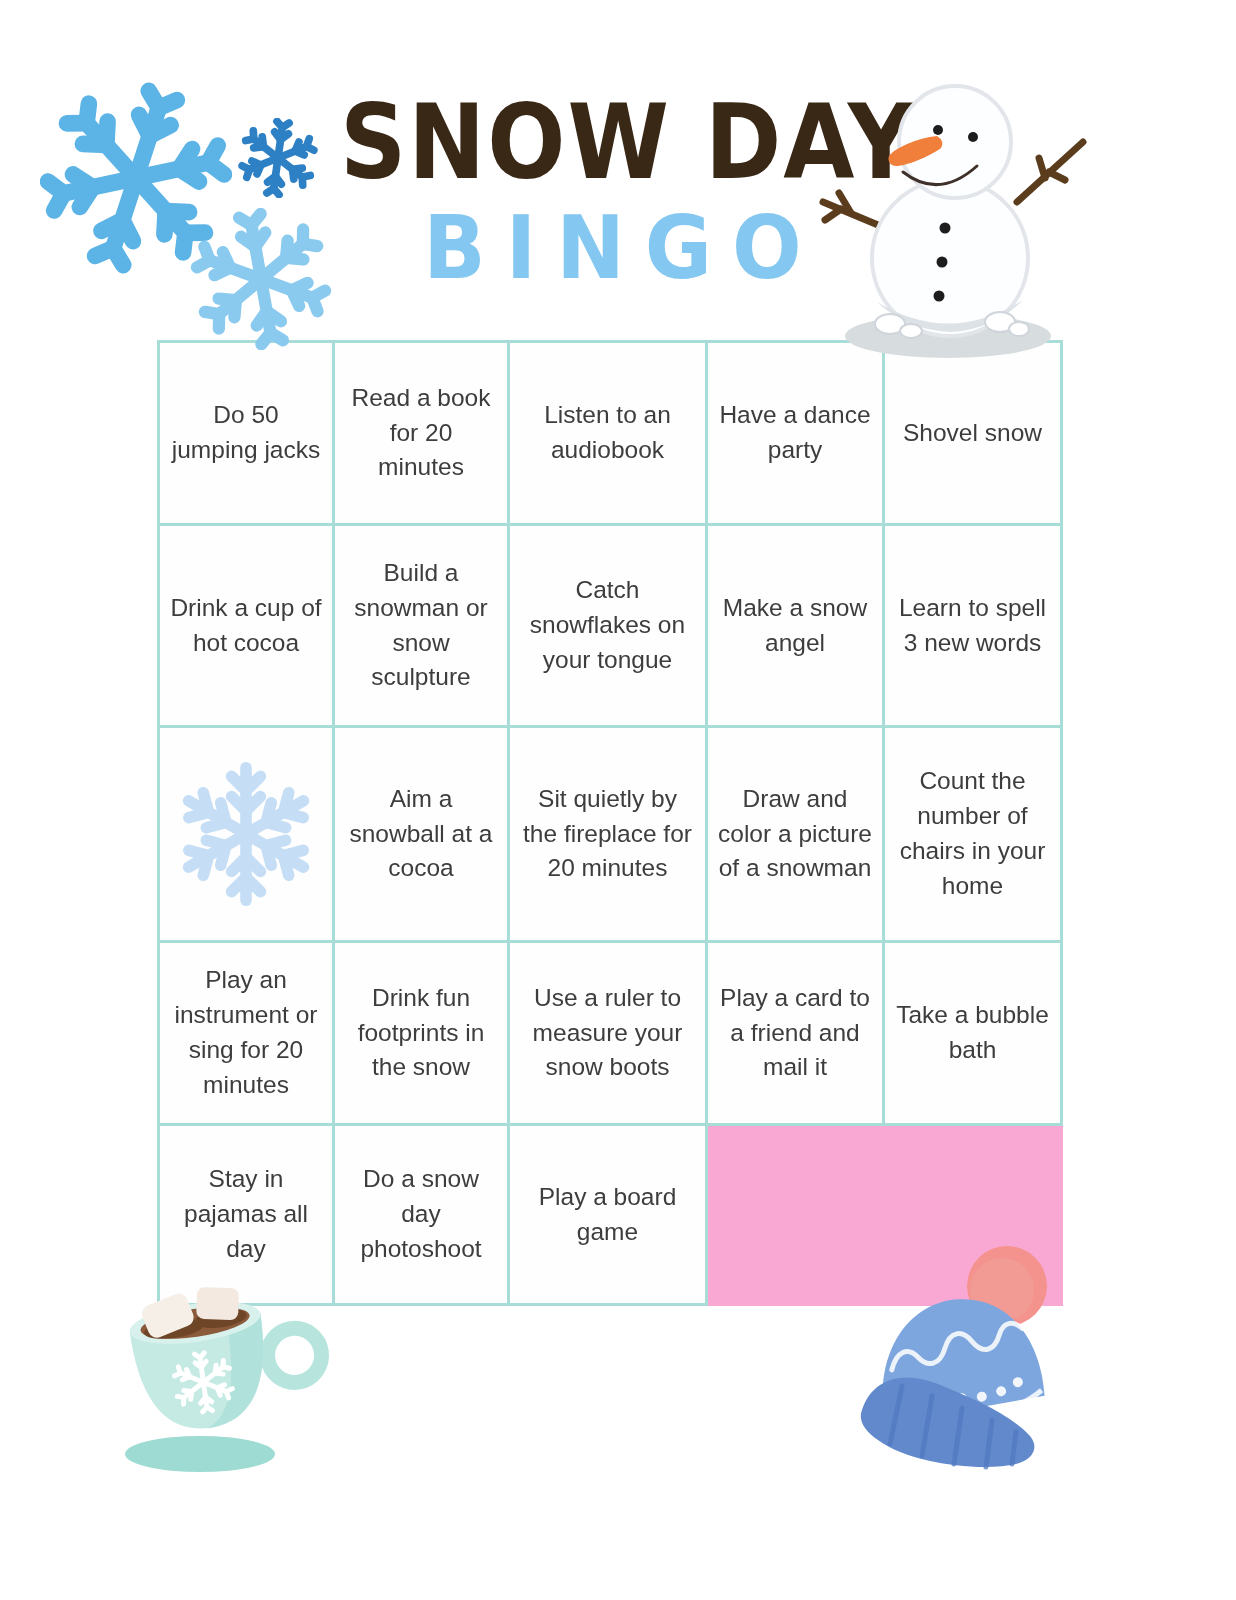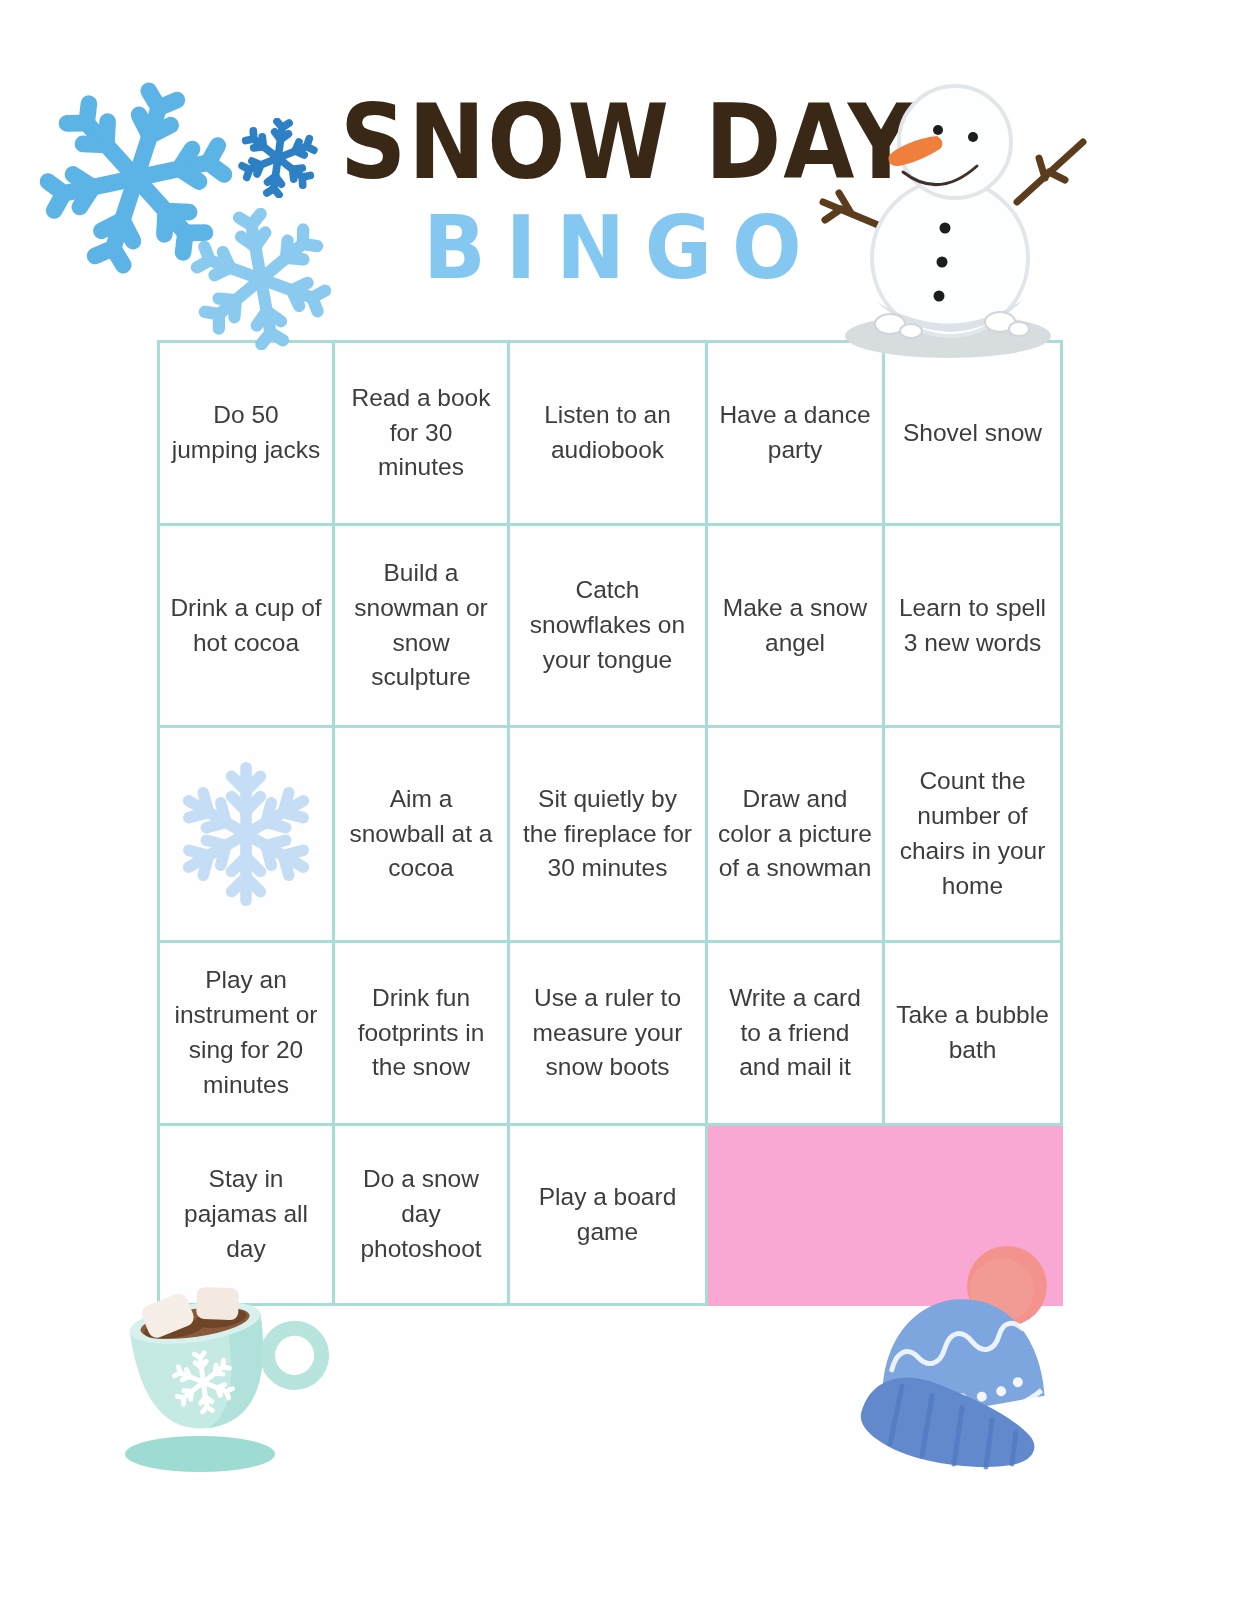--- a/index.html
+++ b/index.html
@@ -135,46 +135,46 @@
     <g fill="#ffffff" stroke="#cfd5da" stroke-width="2">
       <ellipse cx="95" cy="244" rx="15" ry="10"></ellipse>
       <ellipse cx="116" cy="251" rx="11" ry="7"></ellipse>
       <ellipse cx="205" cy="242" rx="15" ry="10"></ellipse>
       <ellipse cx="224" cy="249" rx="10" ry="7"></ellipse>
     </g>
   </svg>
 
   <div class="bingo-grid">
     <div class="cell">Do 50 jumping jacks</div>
-    <div class="cell">Read a book for 30 minutes</div>
+    <div class="cell">Read a book for 20 minutes</div>
     <div class="cell">Listen to an audiobook</div>
 
     <div class="cell">Have a dance party</div>
     <div class="cell">Shovel snow</div>
     <div class="cell">Drink a cup of hot cocoa</div>
     <div class="cell">Build a snowman or snow sculpture</div>
     <div class="cell">Catch snowflakes on your tongue</div>
 
     <div class="cell">Make a snow angel</div>
     <div class="cell">Learn to spell 3 new words</div>
     <div class="cell">
       <svg class="free-flake" viewBox="-52 -56 104 112">
         <use href="#flakeCenter" stroke-width="8" stroke="#c5def5"></use>
       </svg>
     </div>
     <div class="cell">Aim a snowball at a cocoa</div>
-    <div class="cell">Sit quietly by the fireplace for 30 minutes</div>
+    <div class="cell">Sit quietly by the fireplace for 20 minutes</div>
 
     <div class="cell">Draw and color a picture of a snowman</div>
     <div class="cell">Count the number of chairs in your home</div>
     <div class="cell">Play an instrument or sing for 20 minutes</div>
     <div class="cell">Drink fun footprints in the snow</div>
     <div class="cell">Use a ruler to measure your snow boots</div>
 
-    <div class="cell">Write a card to a friend and mail it</div>
+    <div class="cell">Play a card to a friend and mail it</div>
     <div class="cell">Take a bubble bath</div>
     <div class="cell">Stay in pajamas all day</div>
     <div class="cell">Do a snow day photoshoot</div>
     <div class="cell">Play a board game</div>
   </div>
 
   <svg class="deco mug" viewBox="0 0 240 205">
     <ellipse cx="100" cy="182" rx="75" ry="18" fill="#9edcd3"></ellipse>
     <g transform="rotate(-8 105 100)">
       <circle cx="196" cy="96" r="27" stroke="#b7e5de" stroke-width="15" fill="none"></circle>

